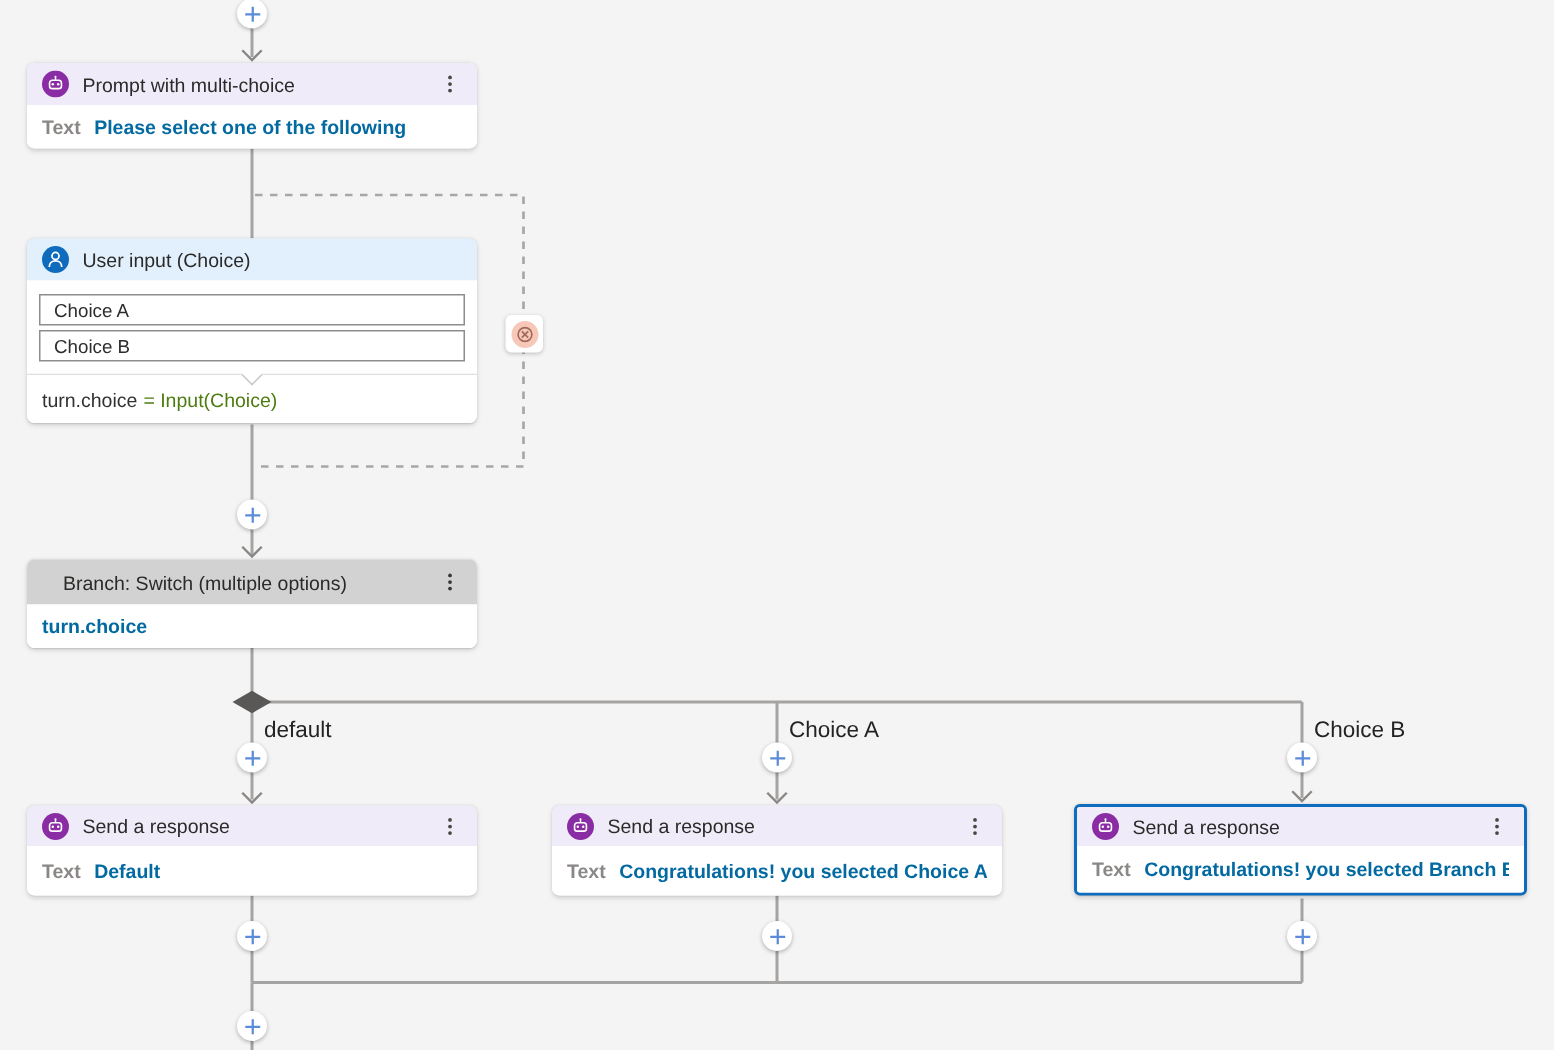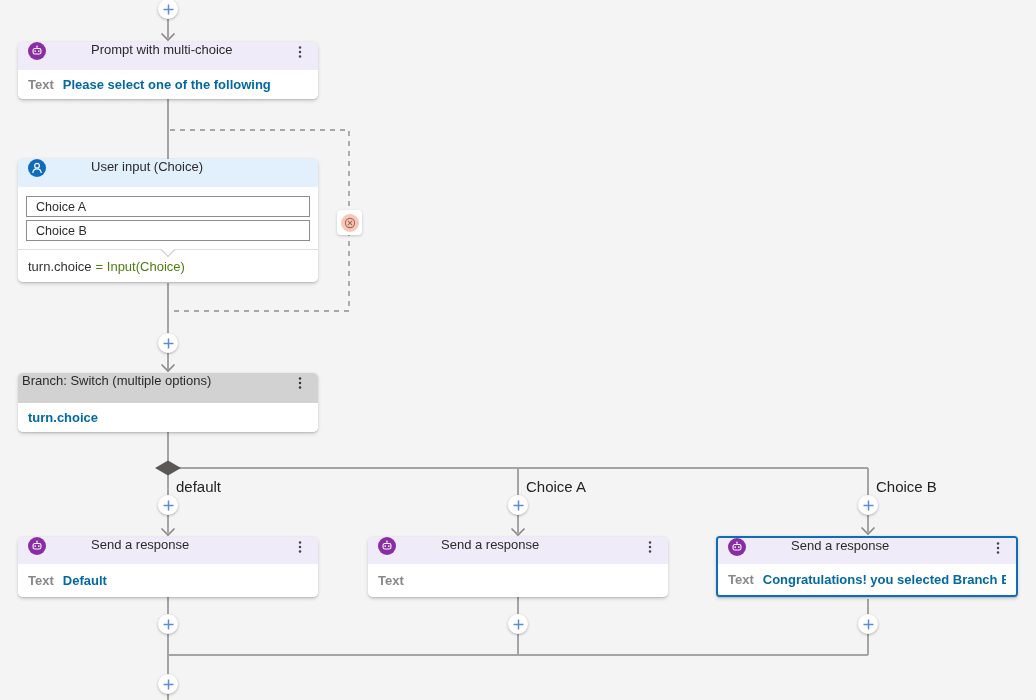--- a/index.html
+++ b/index.html
@@ -4,29 +4,29 @@
 <style>
   * { margin:0; padding:0; box-sizing:border-box; }
   html,body { width:1036px; height:700px; overflow:hidden; }
   body { font-family:"Liberation Sans","DejaVu Sans",sans-serif; background:#f4f4f4; }
   #canvas { position:relative; width:1036px; height:700px; background:#f4f4f4; }
   #wires { position:absolute; left:0; top:0; z-index:0; }
 
   .node { position:absolute; width:300px; background:#fff; border-radius:5px;
           box-shadow:0 1.2px 3.6px rgba(0,0,0,.16), 0 .3px .9px rgba(0,0,0,.1);
           z-index:2; font-size:13px; color:#2f2d2c; }
-  .node-header { height:28px; display:flex; align-items:flex-start; padding:0 8px 0 10px;
-                 border-radius:5px 5px 0 0;gap:36px; }
+  .node-header { height:28px; display:flex; align-items:center; padding:0 8px 0 10px;
+                 border-radius:5px 5px 0 0; }
   .node-header .icon { width:18px; height:18px; flex:0 0 18px; margin-right:9px; }
   .node-title { flex:1 1 auto; white-space:nowrap; overflow:hidden; color:#2b2a29; }
   .menu-btn { width:20px; height:20px; border:none; background:transparent; cursor:pointer;
               display:flex; align-items:center; justify-content:center; border-radius:2px; }
   .hdr-purple { background:#f0ebf8; }
   .hdr-blue   { background:#e2effc; }
-  .hdr-gray   { background:#d2d2d2; height:30px; padding-left:4px; }
+  .hdr-gray   { background:#d2d2d2; height:30px; padding-left:24px; }
   .node-body  { display:flex; align-items:center; gap:9px; padding:0 10px; height:29px;
                 background:#fff; border-radius:0 0 5px 5px;font-weight:bold; }
   .field-label { color:#8a8886; flex:0 0 auto; }
   .field-value { color:#0369a1; white-space:nowrap; overflow:hidden; }
 
   
   .choices { padding:9px 8px 8px 8px; background:#fff; }
   .choice-box { height:21px; border:1px solid #8f8d8b; background:#fff; display:flex;
                 align-items:center; padding:0 9px; margin-bottom:3px; font-size:12.5px; }
   .choice-box:last-child { margin-bottom:0; }
@@ -211,20 +211,21 @@
       <button class="menu-btn">
         <svg width="14" height="14" viewBox="0 0 14 14">
           <circle cx="7" cy="2.6" r="1.25" fill="#484644"></circle>
             <circle cx="7" cy="7" r="1.25" fill="#484644"></circle>
             <circle cx="7" cy="11.4" r="1.25" fill="#484644"></circle>
         </svg>
       </button>
     </div>
     <div class="node-body send-body">
       <span class="field-label">Text</span>
+      <span class="field-value">Congratulations! you selected Choice A</span>
     </div>
   </div>
 
   <div class="node send-c">
     <div class="node-header hdr-purple">
       <svg class="icon" viewBox="0 0 20 20">
         <circle cx="10" cy="10" r="10" fill="#8a2da5"></circle>
         <rect x="5.6" y="7.2" width="8.8" height="6.2" rx="2" fill="none" stroke="#fff" stroke-width="1.2"></rect>
         <circle cx="8" cy="10.2" r="0.9" fill="#fff"></circle>
           <circle cx="12" cy="10.2" r="0.9" fill="#fff"></circle>

